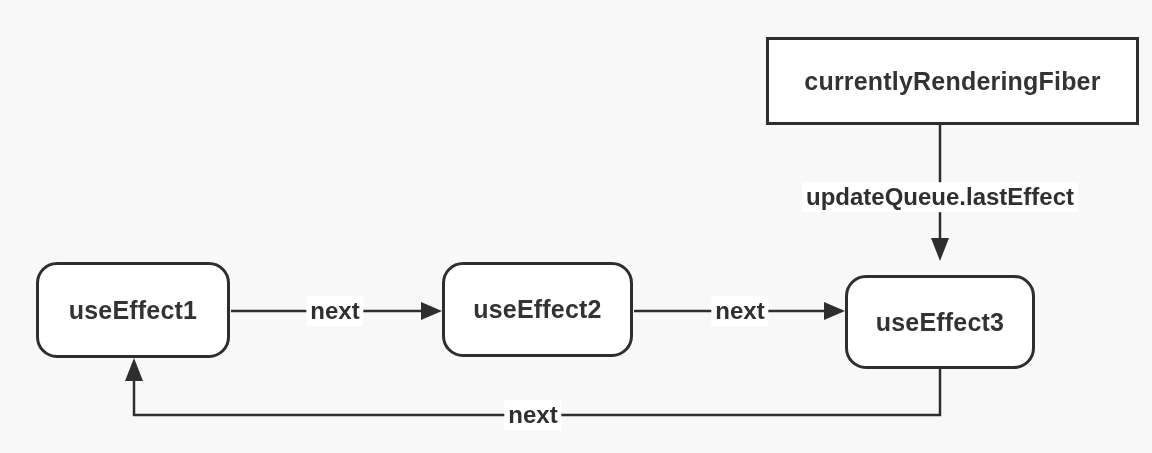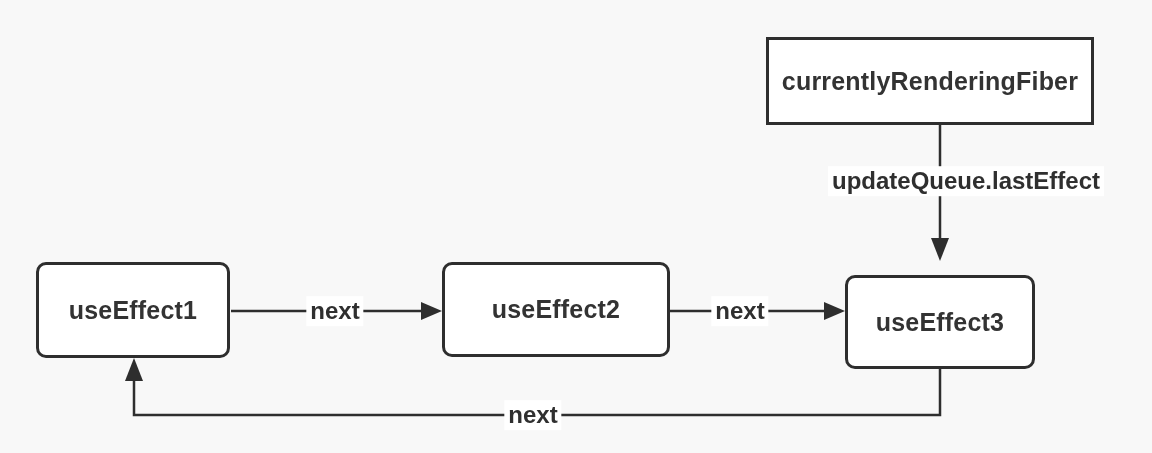--- a/index.html
+++ b/index.html
@@ -27,21 +27,21 @@
     background: #ffffff;
     border: 3px solid #2e2e2e;
     display: flex;
     align-items: center;
     justify-content: center;
     font-weight: bold;
     font-size: 25px;
     color: #333333;
     letter-spacing: 0.2px;
   }
-  .node.rounded { border-radius: 10px; }
+  .node.rounded { border-radius: 21px; }
   .node.square  { border-radius: 0; }
   .edge-label {
     position: absolute;
     transform: translate(-50%, -50%);
     background: #ffffff;
     padding: 1px 4px;
     font-weight: bold;
     font-size: 24px;
     color: #2f2f2f;
     white-space: nowrap;
@@ -61,37 +61,37 @@
     <line x1="231" y1="311" x2="421" y2="311" stroke="#2e2e2e" stroke-width="2.5"></line>
     <polygon points="421,302 421,320 442,311" fill="#2e2e2e"></polygon>
 
     <line x1="634" y1="311" x2="824" y2="311" stroke="#2e2e2e" stroke-width="2.5"></line>
     <polygon points="824,302 824,320 845,311" fill="#2e2e2e"></polygon>
 
     <polyline points="940,358 940,415 134,415 134,380" fill="none" stroke="#2e2e2e" stroke-width="2.5"></polyline>
     <polygon points="125,381 143,381 134,358" fill="#2e2e2e"></polygon>
   </svg>
 
-  <div class="node square" style="left:766px; top:37px; width:328px; height:88px;">
+  <div class="node square" style="left:766px; top:37px; width:373px; height:88px;">
     <span>currentlyRenderingFiber</span>
   </div>
 
   <div class="node rounded" style="left:36px; top:262px; width:194px; height:96px;">
     <span>useEffect1</span>
   </div>
 
-  <div class="node rounded" style="left:442px; top:262px; width:228px; height:95px;">
+  <div class="node rounded" style="left:442px; top:262px; width:191px; height:95px;">
     <span>useEffect2</span>
   </div>
 
   <div class="node rounded" style="left:845px; top:263px; width:190px; height:94px;margin-top:12px;">
     <span>useEffect3</span>
   </div>
 
-  <div class="edge-label" style="left:940px; top:181px;margin-left:26px;">updateQueue.lastEffect</div>
+  <div class="edge-label" style="left:940px; top:197px;">updateQueue.lastEffect</div>
 
   <div class="edge-label" style="left:335px; top:311px;">next</div>
 
   <div class="edge-label" style="left:740px; top:311px;">next</div>
 
   <div class="edge-label" style="left:533px; top:415px;">next</div>
 
 </div>
 
 </body></html>

